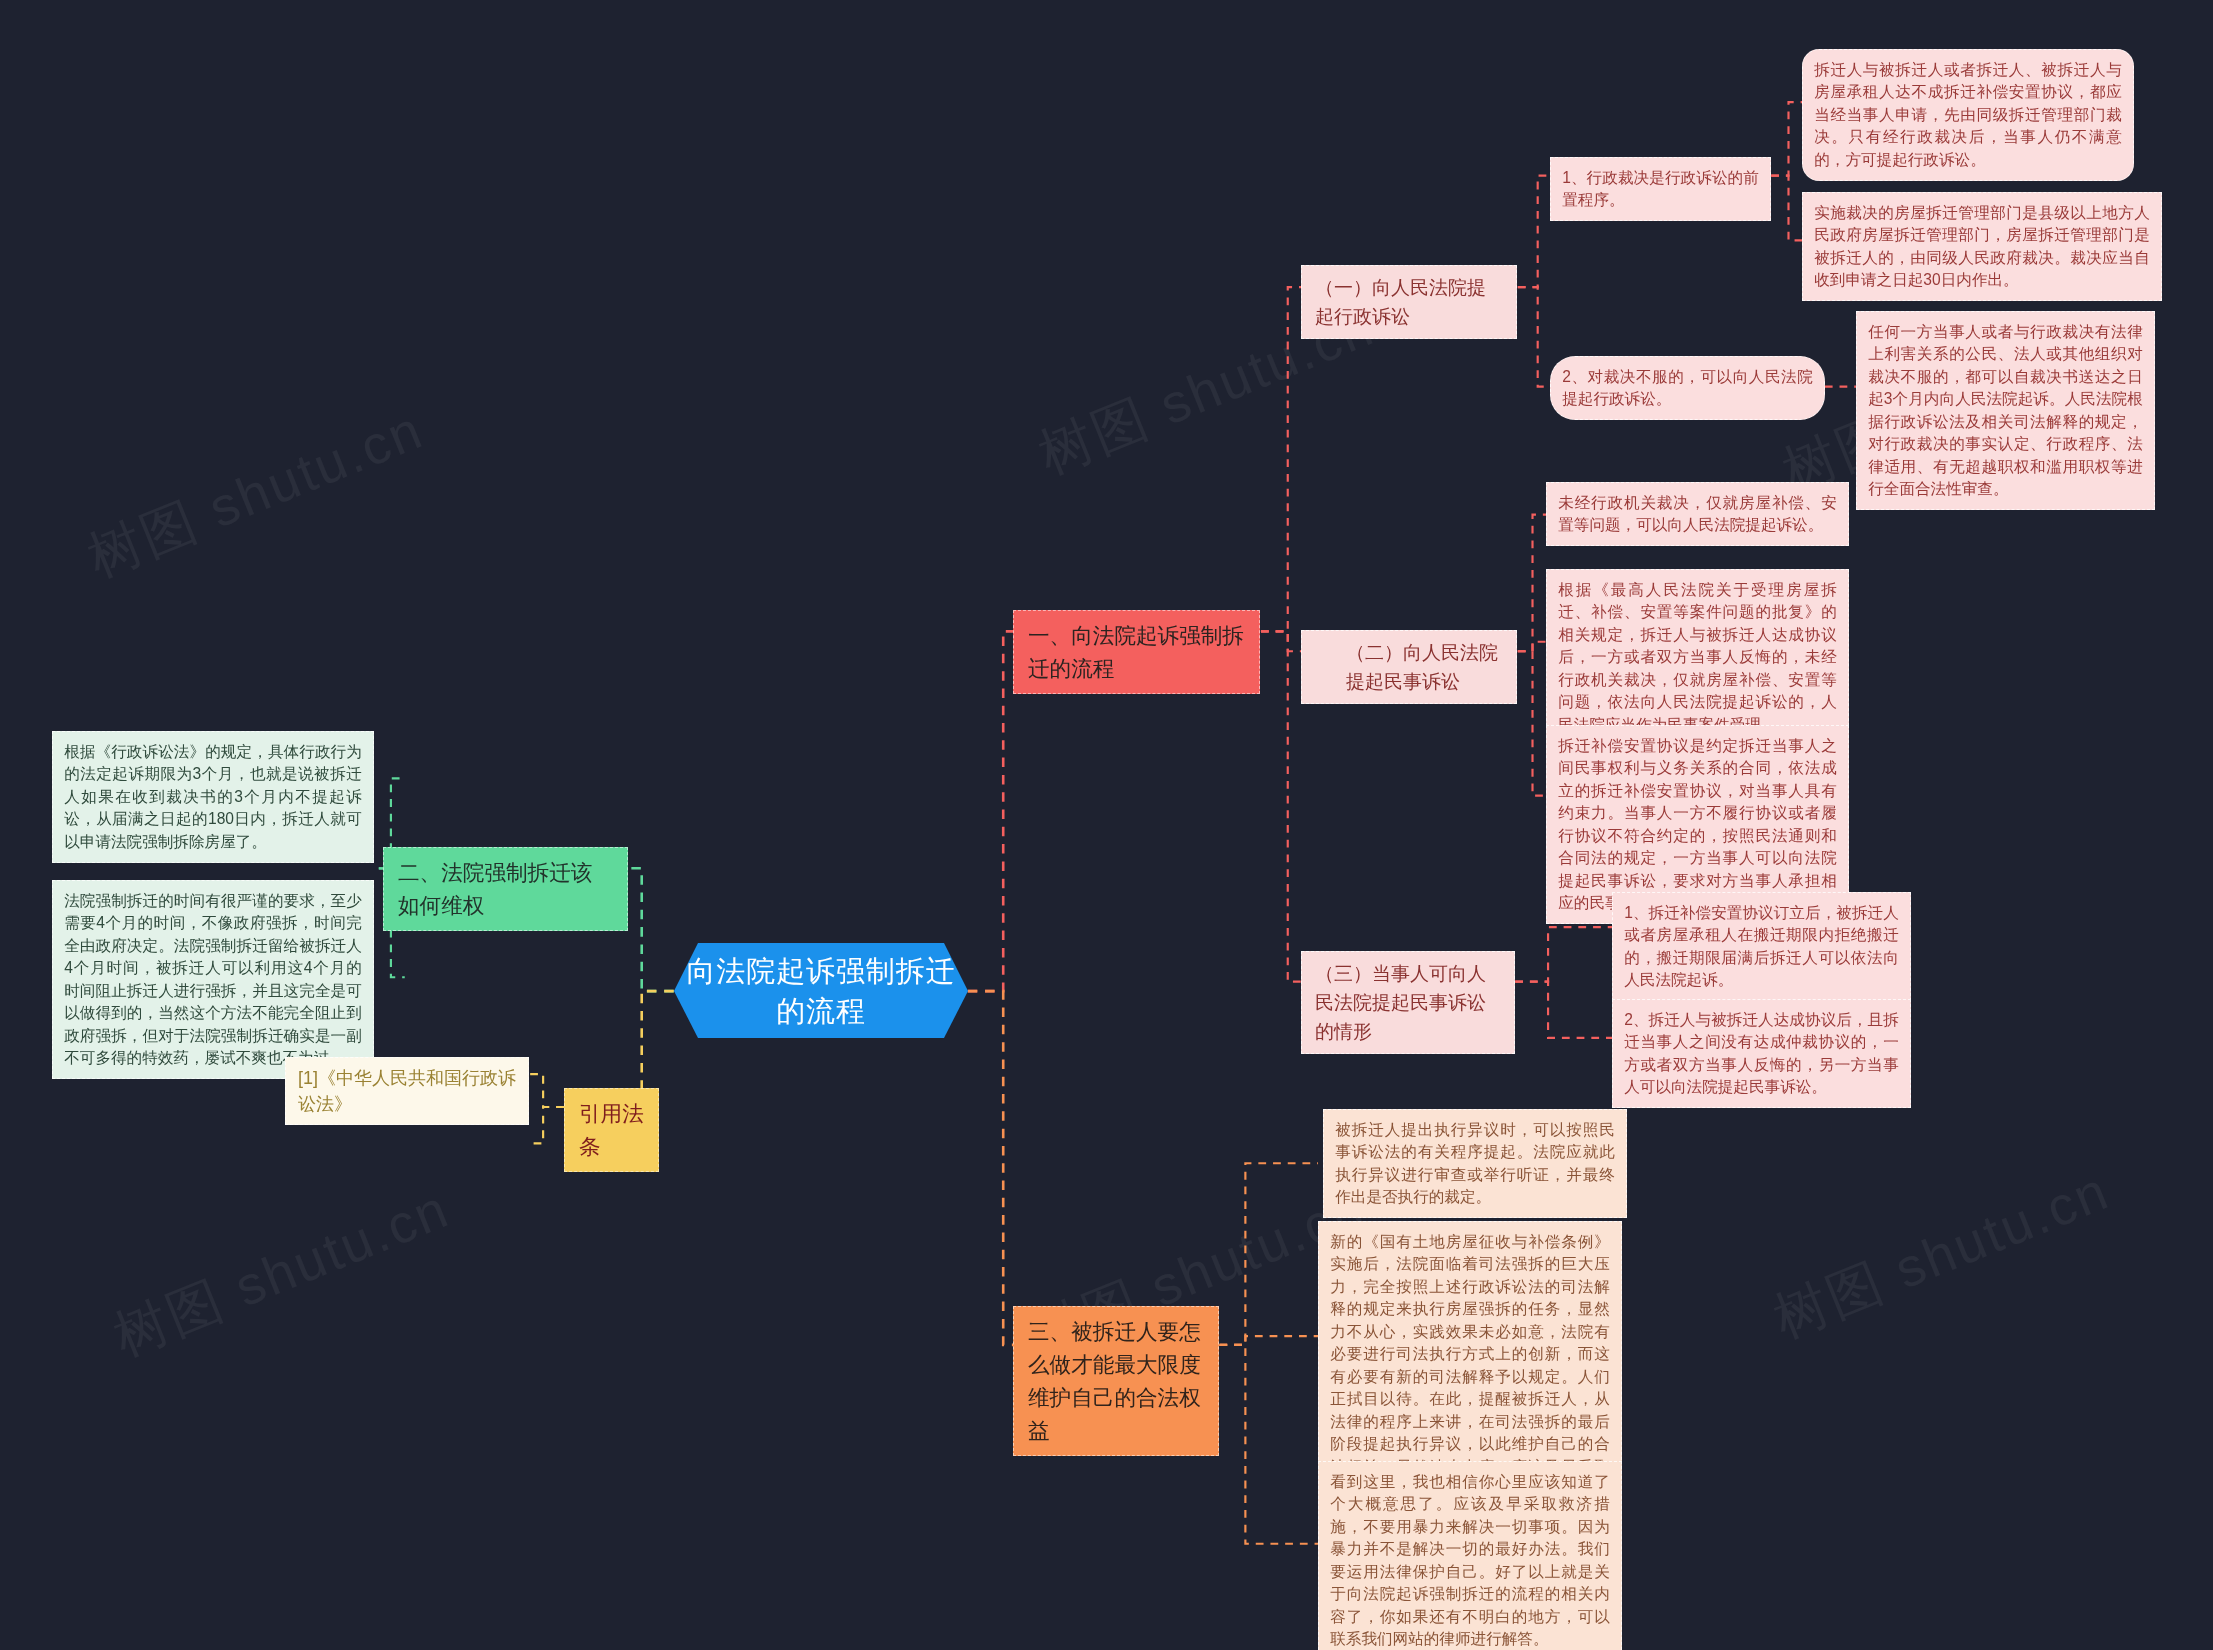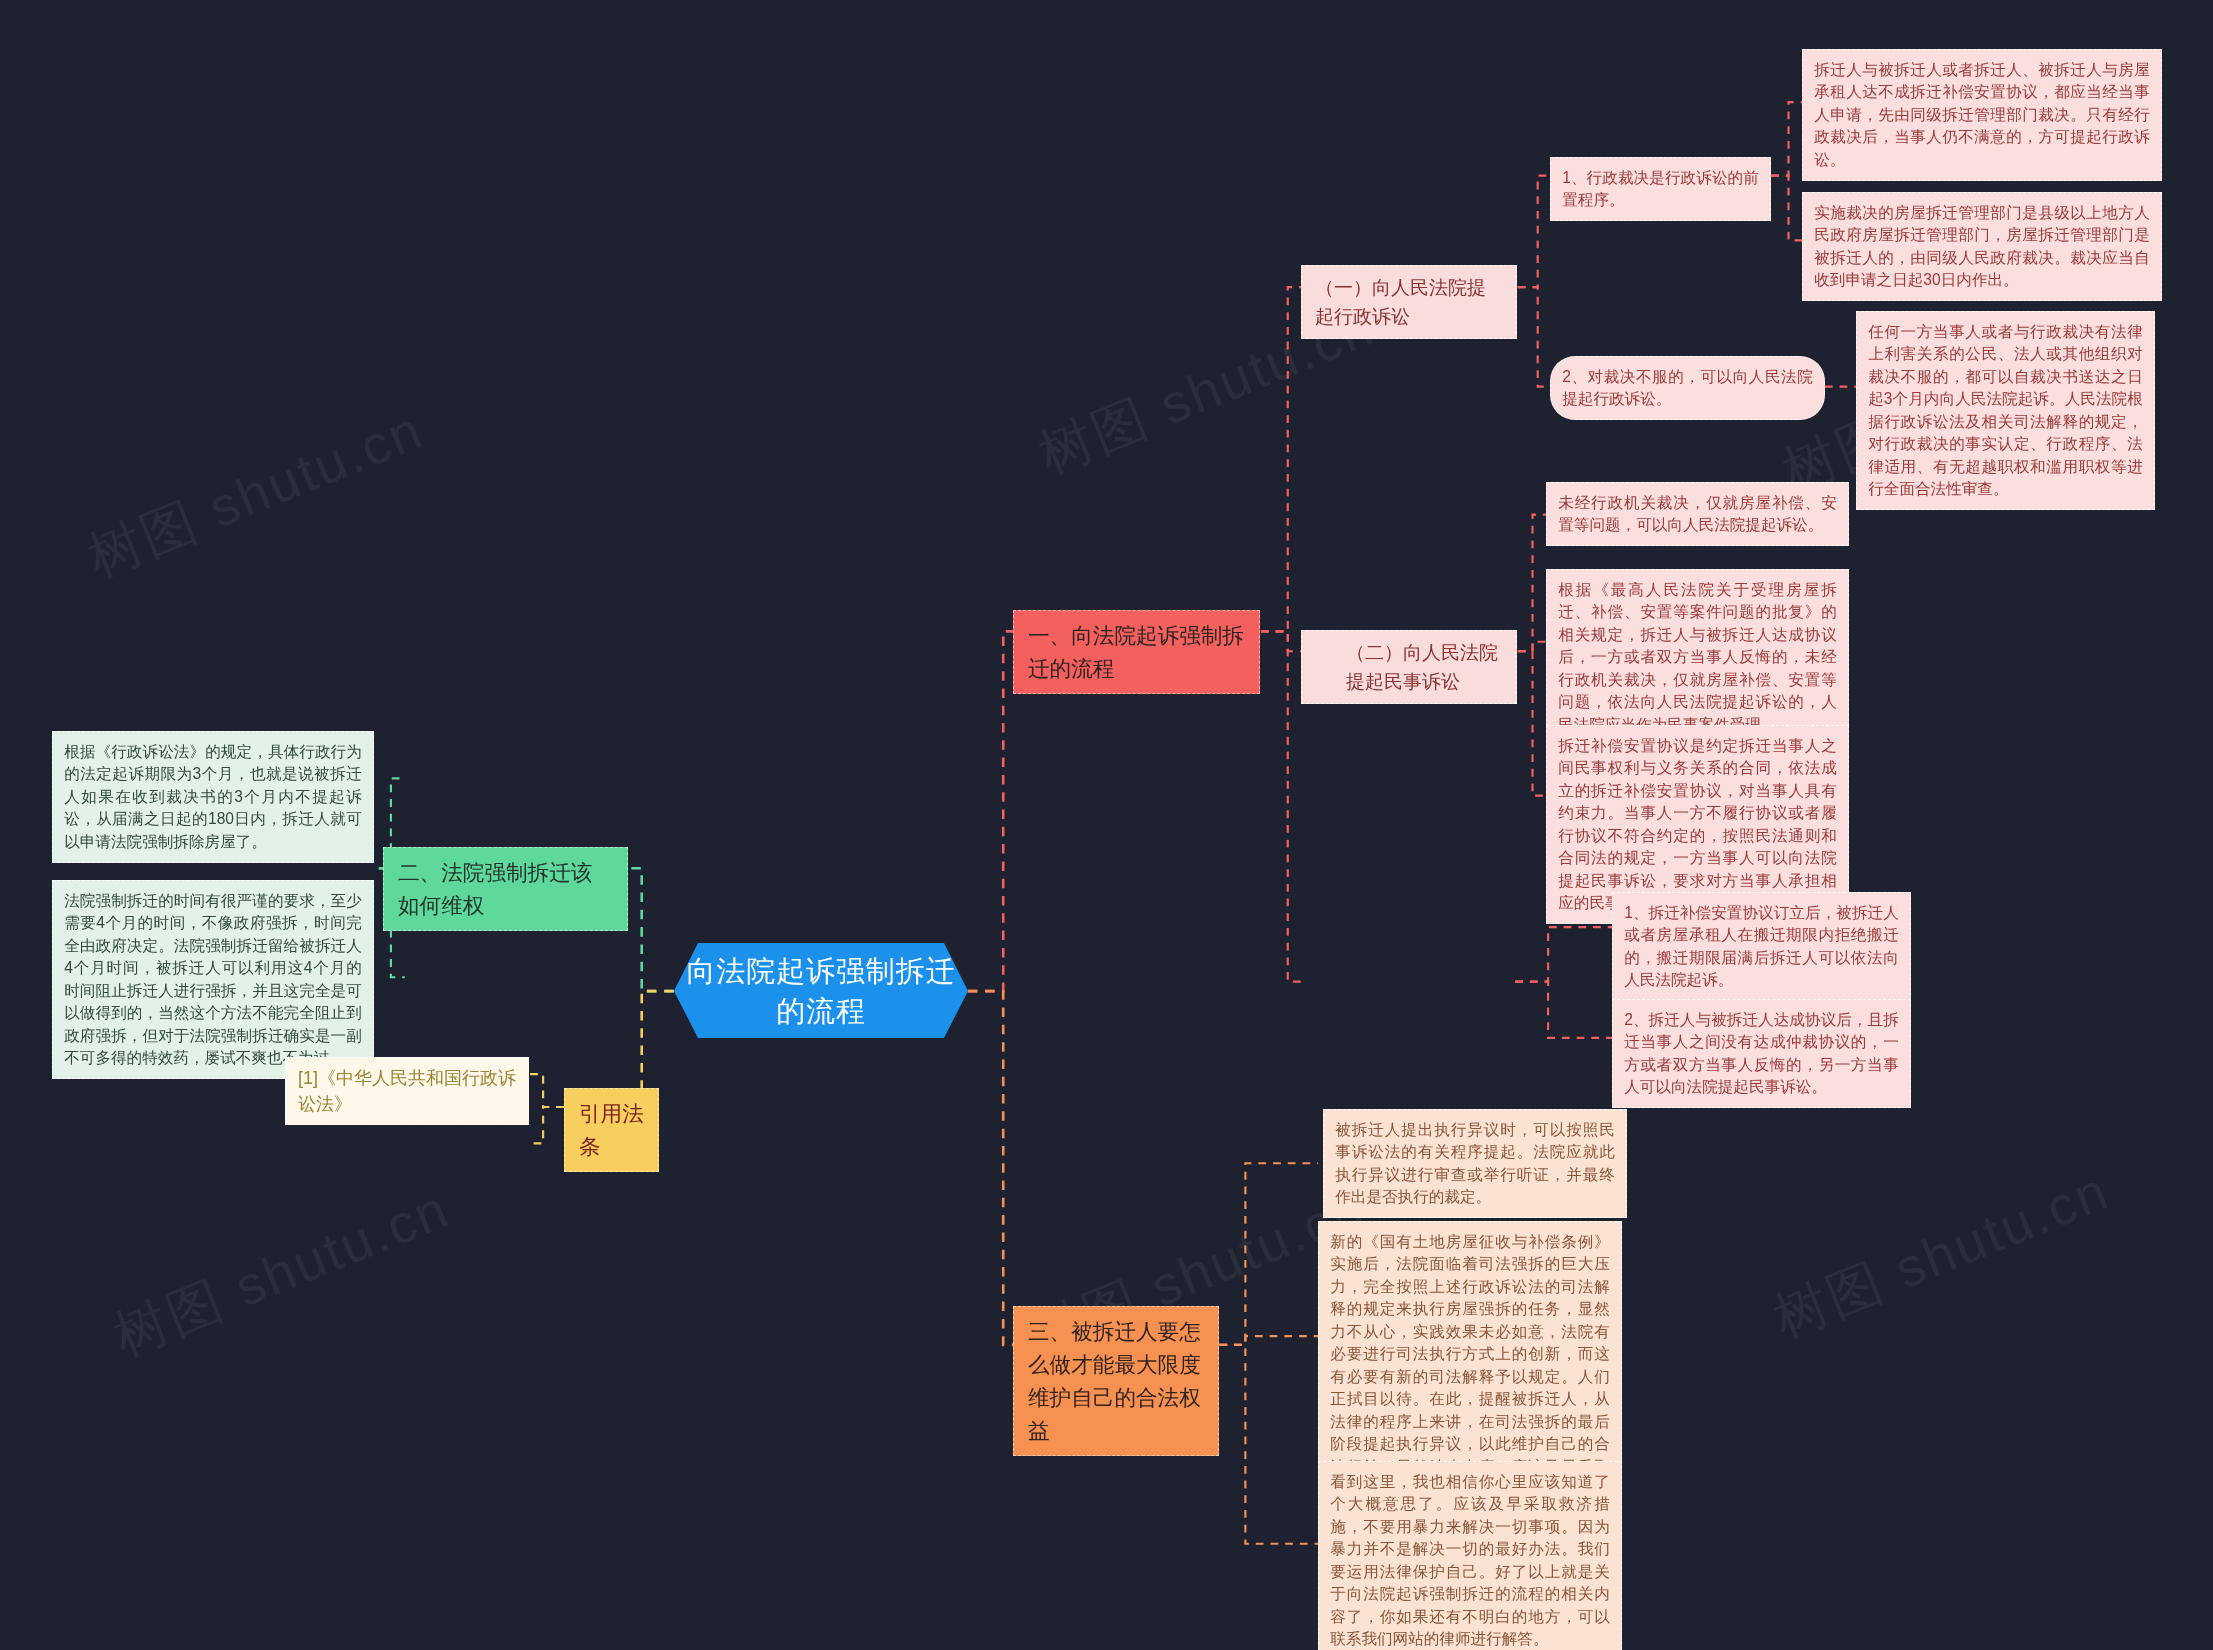--- a/index.html
+++ b/index.html
@@ -127,30 +127,33 @@
   </div>
 
   <div class="node sub" style="left:1301px;top:265px;width:216px;">
     <span class="txt">（一）向人民法院提起行政诉讼</span>
   </div>
 
   <div class="node sub" style="left:1301px;top:630px;width:216px;padding-left:44px;">
     <span class="txt">（二）向人民法院提起民事诉讼</span>
   </div>
 
+  <div class="node sub" style="left:1301px;top:951px;width:214px;">
+    <span class="txt">（三）当事人可向人民法院提起民事诉讼的情形</span>
+  </div>
 
   <div class="node leaf pink" style="left:1550px;top:157px;width:221px;">
     <span class="txt">1、行政裁决是行政诉讼的前置程序。</span>
   </div>
 
   <div class="node leaf pink" style="left:1550px;top:356px;width:275px;border-radius:25px;">
     <span class="txt">2、对裁决不服的，可以向人民法院提起行政诉讼。</span>
   </div>
 
-  <div class="node leaf pink" style="left:1802px;top:49px;width:360px;">
+  <div class="node leaf pink" style="left:1802px;top:49px;width:332px;border-radius:17px;">
     <span class="txt">拆迁人与被拆迁人或者拆迁人、被拆迁人与房屋承租人达不成拆迁补偿安置协议，都应当经当事人申请，先由同级拆迁管理部门裁决。只有经行政裁决后，当事人仍不满意的，方可提起行政诉讼。</span>
   </div>
 
   <div class="node leaf pink" style="left:1802px;top:192px;width:360px;">
     <span class="txt">实施裁决的房屋拆迁管理部门是县级以上地方人民政府房屋拆迁管理部门，房屋拆迁管理部门是被拆迁人的，由同级人民政府裁决。裁决应当自收到申请之日起30日内作出。</span>
   </div>
 
   <div class="node leaf pink" style="left:1856px;top:311px;width:299px;">
     <span class="txt">任何一方当事人或者与行政裁决有法律上利害关系的公民、法人或其他组织对裁决不服的，都可以自裁决书送达之日起3个月内向人民法院起诉。人民法院根据行政诉讼法及相关司法解释的规定，对行政裁决的事实认定、行政程序、法律适用、有无超越职权和滥用职权等进行全面合法性审查。</span>
   </div>

